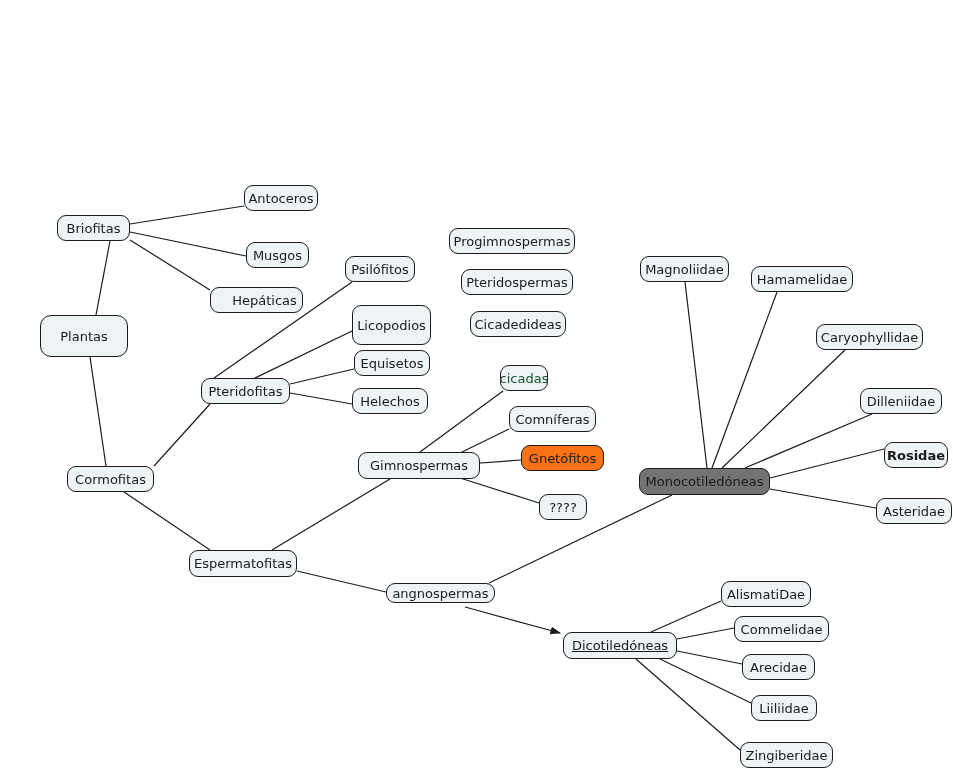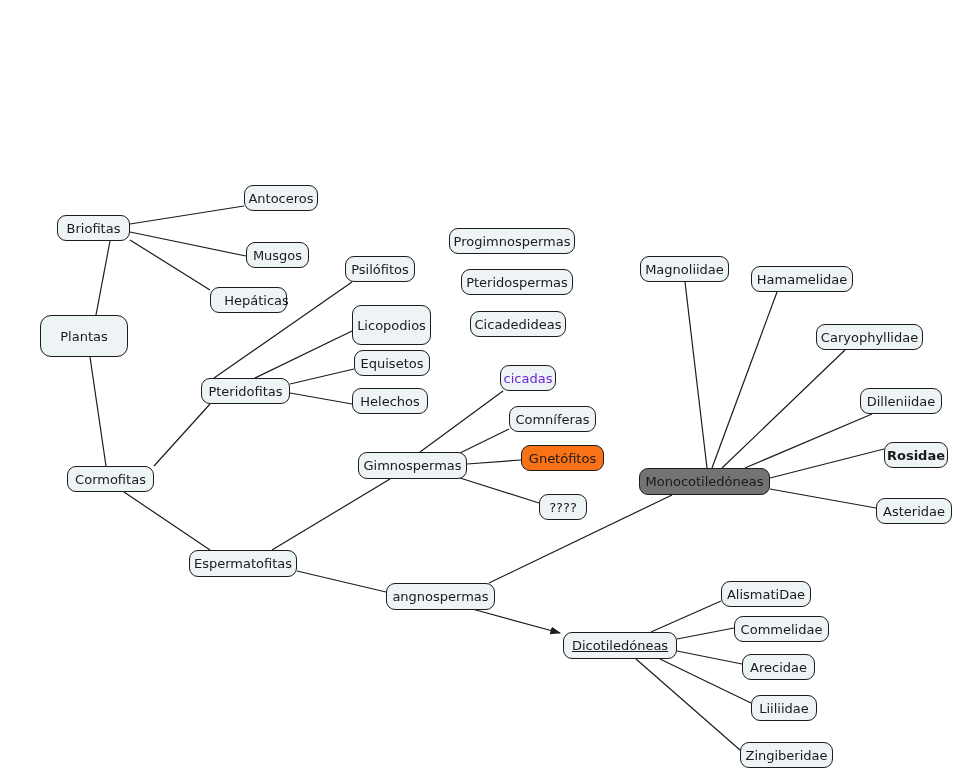--- a/index.html
+++ b/index.html
@@ -96,37 +96,37 @@
         <line x1="660" y1="659" x2="751" y2="703" stroke="#1c1c1c" stroke-width="1.2"></line>
         <line x1="636" y1="659" x2="740" y2="750" stroke="#1c1c1c" stroke-width="1.2"></line>
       </g>
   </svg>
 
   <div id="nodes-group">
       <div class="node tall" style="left: 40px; top: 315px; width: 88px; height: 42px; background: rgb(238, 243, 245); border-color: rgb(28, 28, 28); color: rgb(26, 26, 26);">Plantas</div>
       <div class="node" style="left: 57px; top: 215px; width: 73px; height: 26px; background: rgb(238, 243, 245); border-color: rgb(28, 28, 28); color: rgb(26, 26, 26);">Briofitas</div>
       <div class="node" style="left: 244px; top: 185px; width: 74px; height: 26px; background: rgb(238, 243, 245); border-color: rgb(28, 28, 28); color: rgb(26, 26, 26);">Antoceros</div>
       <div class="node" style="left: 246px; top: 242px; width: 63px; height: 26px; background: rgb(238, 243, 245); border-color: rgb(28, 28, 28); color: rgb(26, 26, 26);">Musgos</div>
-      <div class="node" style="left: 210px; top: 287px; width: 77px; height: 26px; background: rgb(238, 243, 245); border-color: rgb(28, 28, 28); color: rgb(26, 26, 26); padding-left: 24px;">Hepáticas</div>
+      <div class="node" style="left: 210px; top: 287px; width: 93px; height: 26px; background: rgb(238, 243, 245); border-color: rgb(28, 28, 28); color: rgb(26, 26, 26); padding-left: 24px;">Hepáticas</div>
       <div class="node" style="left: 67px; top: 466px; width: 87px; height: 26px; background: rgb(238, 243, 245); border-color: rgb(28, 28, 28); color: rgb(26, 26, 26);">Cormofitas</div>
       <div class="node" style="left: 201px; top: 378px; width: 89px; height: 26px; background: rgb(238, 243, 245); border-color: rgb(28, 28, 28); color: rgb(26, 26, 26);">Pteridofitas</div>
       <div class="node" style="left: 345px; top: 256px; width: 70px; height: 26px; background: rgb(238, 243, 245); border-color: rgb(28, 28, 28); color: rgb(26, 26, 26);">Psilófitos</div>
       <div class="node" style="left: 352px; top: 305px; width: 79px; height: 40px; background: rgb(238, 243, 245); border-color: rgb(28, 28, 28); color: rgb(26, 26, 26);">Licopodios</div>
       <div class="node" style="left: 354px; top: 350px; width: 76px; height: 26px; background: rgb(238, 243, 245); border-color: rgb(28, 28, 28); color: rgb(26, 26, 26);">Equisetos</div>
       <div class="node" style="left: 352px; top: 388px; width: 76px; height: 26px; background: rgb(238, 243, 245); border-color: rgb(28, 28, 28); color: rgb(26, 26, 26);">Helechos</div>
       <div class="node" style="left: 189px; top: 550px; width: 108px; height: 27px; background: rgb(238, 243, 245); border-color: rgb(28, 28, 28); color: rgb(26, 26, 26);">Espermatofitas</div>
-      <div class="node" style="left: 358px; top: 452px; width: 109px; height: 27px; background: rgb(238, 243, 245); border-color: rgb(28, 28, 28); color: rgb(26, 26, 26);">Gimnospermas</div>
-      <div class="node" style="left: 500px; top: 365px; width: 56px; height: 26px; background: rgb(238, 243, 245); border-color: rgb(28, 28, 28); color: #6d28d9;">cicadas</div>
+      <div class="node" style="left: 358px; top: 452px; width: 122px; height: 27px; background: rgb(238, 243, 245); border-color: rgb(28, 28, 28); color: rgb(26, 26, 26);">Gimnospermas</div>
+      <div class="node" style="left: 500px; top: 365px; width: 48px; height: 26px; background: rgb(238, 243, 245); border-color: rgb(28, 28, 28); color: #14532d;">cicadas</div>
       <div class="node" style="left: 509px; top: 406px; width: 87px; height: 26px; background: rgb(238, 243, 245); border-color: rgb(28, 28, 28); color: rgb(26, 26, 26);">Comníferas</div>
       <div class="node" style="left: 521px; top: 445px; width: 83px; height: 26px; background: #f97316; border-color: rgb(28, 28, 28); color: rgb(26, 26, 26);">Gnetófitos</div>
       <div class="node" style="left: 539px; top: 494px; width: 48px; height: 26px; background: rgb(238, 243, 245); border-color: rgb(28, 28, 28); color: rgb(26, 26, 26);">????</div>
       <div class="node" style="left: 449px; top: 228px; width: 126px; height: 26px; background: rgb(238, 243, 245); border-color: rgb(28, 28, 28); color: rgb(26, 26, 26);">Progimnospermas</div>
       <div class="node" style="left: 461px; top: 269px; width: 112px; height: 26px; background: rgb(238, 243, 245); border-color: rgb(28, 28, 28); color: rgb(26, 26, 26);">Pteridospermas</div>
       <div class="node" style="left: 470px; top: 311px; width: 96px; height: 26px; background: rgb(238, 243, 245); border-color: rgb(28, 28, 28); color: rgb(26, 26, 26);">Cicadedideas</div>
-      <div class="node" style="left: 386px; top: 583px; width: 109px; height: 27px; background: rgb(238, 243, 245); border-color: rgb(28, 28, 28); color: rgb(26, 26, 26);">angnospermas</div>
+      <div class="node" style="left: 386px; top: 583px; width: 109px; height: 20px; background: rgb(238, 243, 245); border-color: rgb(28, 28, 28); color: rgb(26, 26, 26);">angnospermas</div>
       <div class="node" style="left: 639px; top: 468px; width: 131px; height: 27px; background: #737373; border-color: rgb(28, 28, 28); color: rgb(26, 26, 26);">Monocotiledóneas</div>
       <div class="node" style="left: 640px; top: 256px; width: 89px; height: 26px; background: rgb(238, 243, 245); border-color: rgb(28, 28, 28); color: rgb(26, 26, 26);">Magnoliidae</div>
       <div class="node" style="left: 751px; top: 266px; width: 102px; height: 26px; background: rgb(238, 243, 245); border-color: rgb(28, 28, 28); color: rgb(26, 26, 26);">Hamamelidae</div>
       <div class="node" style="left: 816px; top: 324px; width: 107px; height: 26px; background: rgb(238, 243, 245); border-color: rgb(28, 28, 28); color: rgb(26, 26, 26);">Caryophyllidae</div>
       <div class="node" style="left: 860px; top: 388px; width: 82px; height: 26px; background: rgb(238, 243, 245); border-color: rgb(28, 28, 28); color: rgb(26, 26, 26);">Dilleniidae</div>
       <div class="node" style="left: 884px; top: 442px; width: 64px; height: 26px; background: rgb(238, 243, 245); border-color: rgb(28, 28, 28); color: rgb(26, 26, 26); font-weight: bold;">Rosidae</div>
       <div class="node" style="left: 876px; top: 498px; width: 76px; height: 26px; background: rgb(238, 243, 245); border-color: rgb(28, 28, 28); color: rgb(26, 26, 26);">Asteridae</div>
       <div class="node" style="left: 563px; top: 632px; width: 114px; height: 27px; background: rgb(238, 243, 245); border-color: rgb(28, 28, 28); color: rgb(26, 26, 26); text-decoration: underline;">Dicotiledóneas</div>
       <div class="node" style="left: 721px; top: 581px; width: 90px; height: 26px; background: rgb(238, 243, 245); border-color: rgb(28, 28, 28); color: rgb(26, 26, 26);">AlismatiDae</div>
       <div class="node" style="left: 734px; top: 616px; width: 95px; height: 26px; background: rgb(238, 243, 245); border-color: rgb(28, 28, 28); color: rgb(26, 26, 26);">Commelidae</div>

